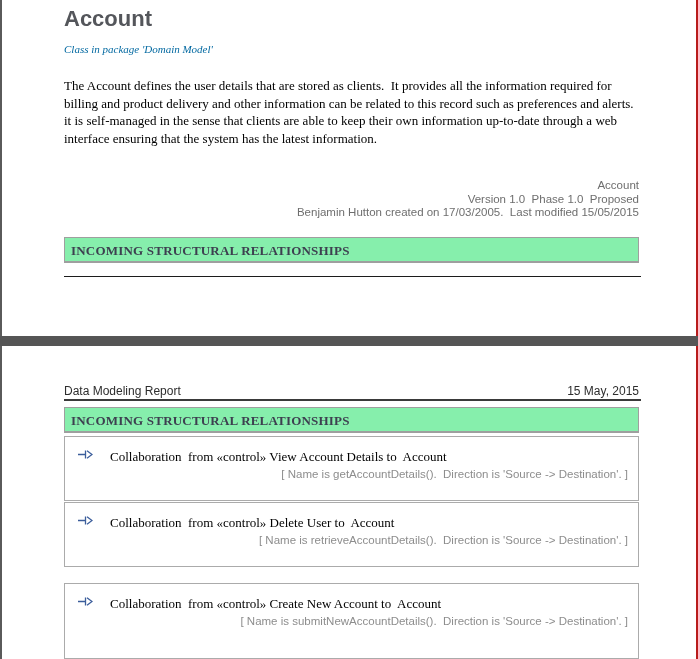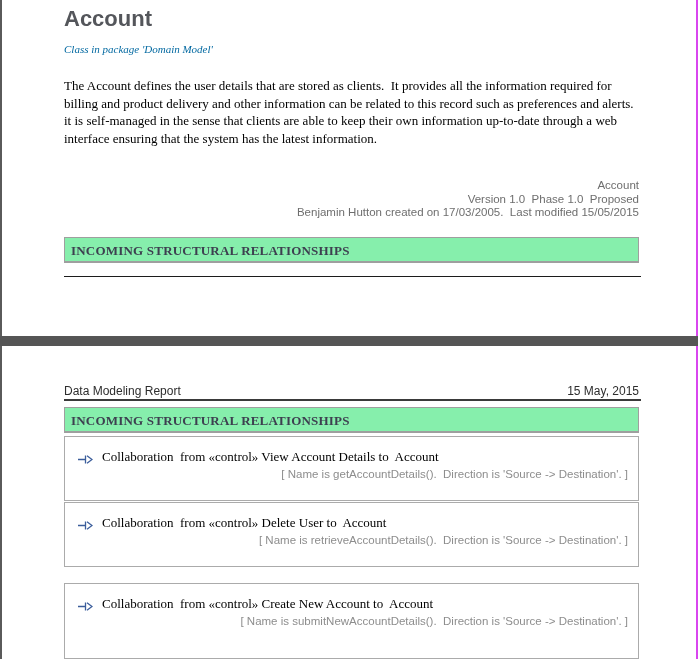--- a/index.html
+++ b/index.html
@@ -2,21 +2,21 @@
 <html><head>
 <meta charset="utf-8">
 <style>
   * { margin:0; padding:0; box-sizing:border-box; }
   html,body { background:#ffffff; }
   body { width:698px; height:659px; position:relative; overflow:hidden;
          font-family:"Liberation Serif","DejaVu Serif",serif; }
   .viewport { position:absolute; inset:0; width:698px; height:659px; background:#ffffff; }
 
   .page { position:absolute; left:0; width:698px; background:#ffffff;
-          border-left:2px solid #5a5a5a; border-right:2px solid #d946ef;text-decoration:underline; }
+          border-left:2px solid #5a5a5a; border-right:2px solid #b91c1c;text-decoration:underline; }
   .page-1 { top:0; height:336px; }
   .page-break { position:absolute; left:0; top:336px; width:698px; height:10px; background:#555555; }
   .page-2 { top:346px; height:313px; }
 
   .pre { white-space:pre-wrap; }
 
   
   .doc-title { position:absolute; left:62px; top:6px;
                font-family:"Liberation Sans","DejaVu Sans",sans-serif;
                font-size:22px; font-weight:bold; color:#54565b; }
@@ -47,21 +47,21 @@
                     font-size:12px; color:#2d2d2d; display:flex; justify-content:space-between; }
   .header-rule { position:absolute; left:62px; top:53px; width:577px; height:0;
                  border-top:2px solid #3a3a3a; }
 
   .rel-box { position:absolute; left:62px; width:575px; background:#ffffff;
              border:1px solid #ababab; }
   .rel-box.b1 { top:90px;  height:65px; }
   .rel-box.b2 { top:156px; height:65px; }
   .rel-box.b3 { top:237px; height:76px; }
 
-  .rel-label-row { display:flex; align-items:flex-end; gap:9px; padding:12px 0 0 12px; }
+  .rel-label-row { display:flex; align-items:flex-start; gap:17px; padding:12px 0 0 12px; }
   .rel-label { font-size:13px; color:#000000; }
   .rel-detail { margin-top:3px; padding-right:10px; text-align:right;
                 font-family:"Liberation Sans","DejaVu Sans",sans-serif;
                 font-size:11.5px; color:#8d8d8d; }
   .arrow-icon { flex:0 0 auto; width:16px; height:11px; display:inline-block; }
 </style>
 </head>
 <body>
 
 <div class="viewport">

